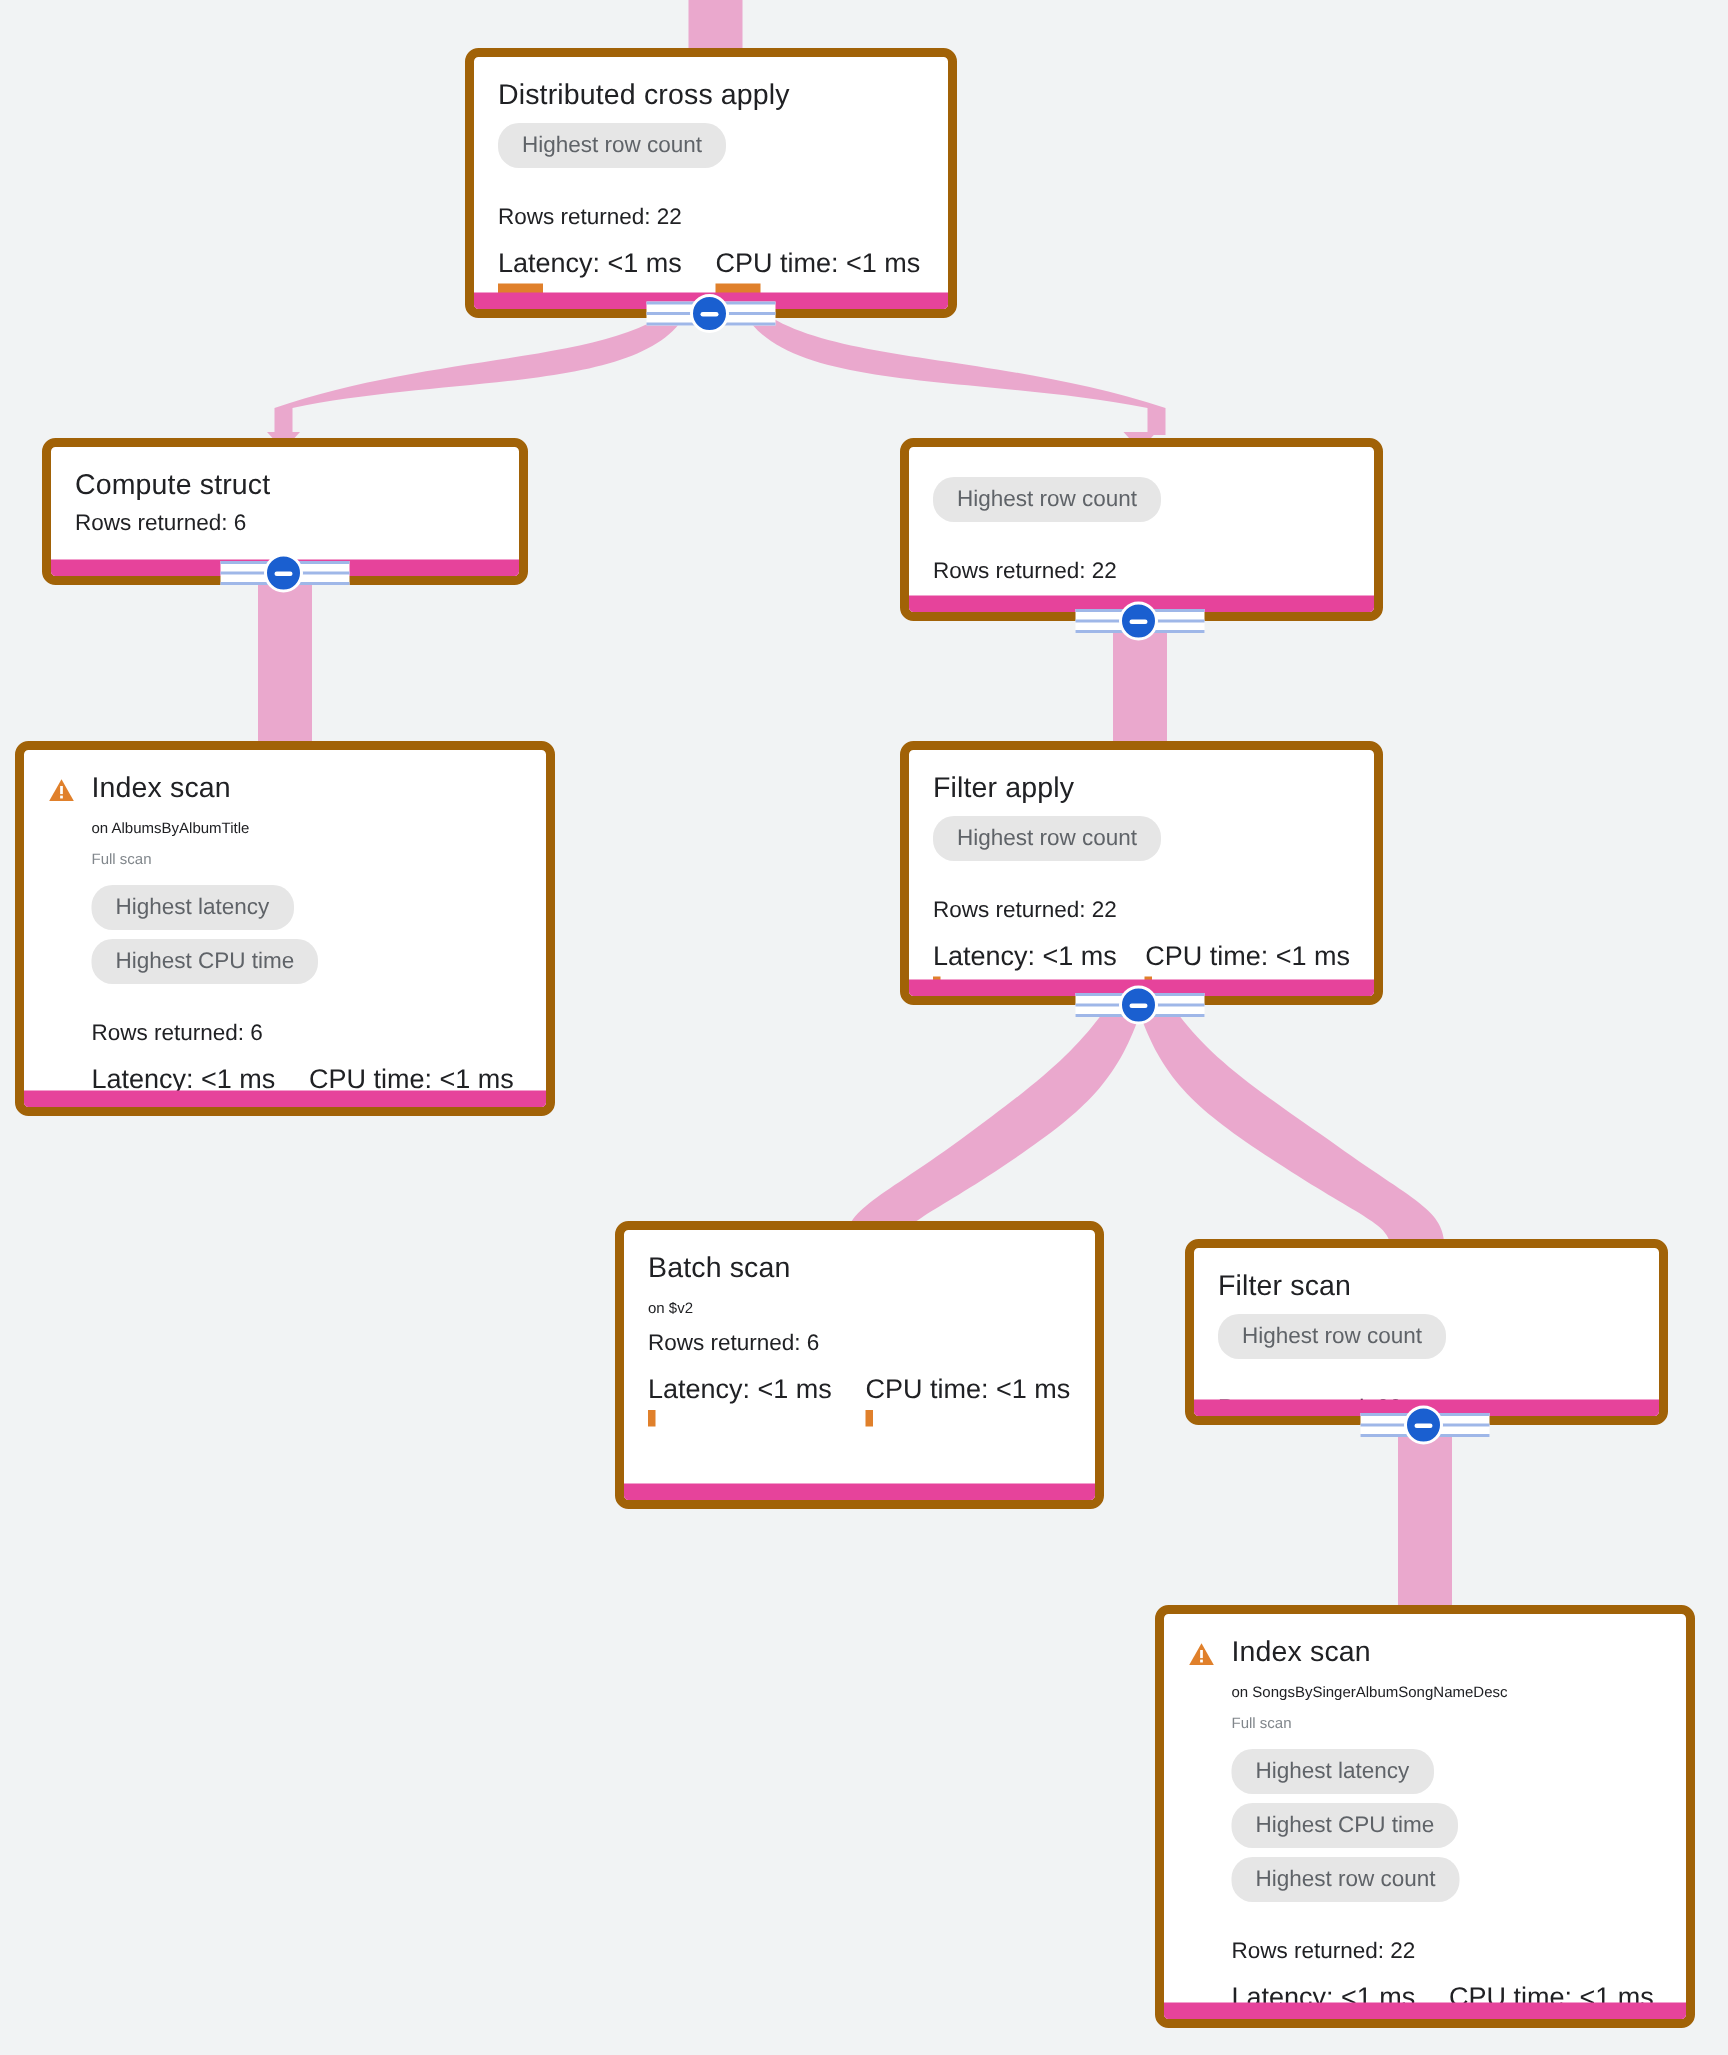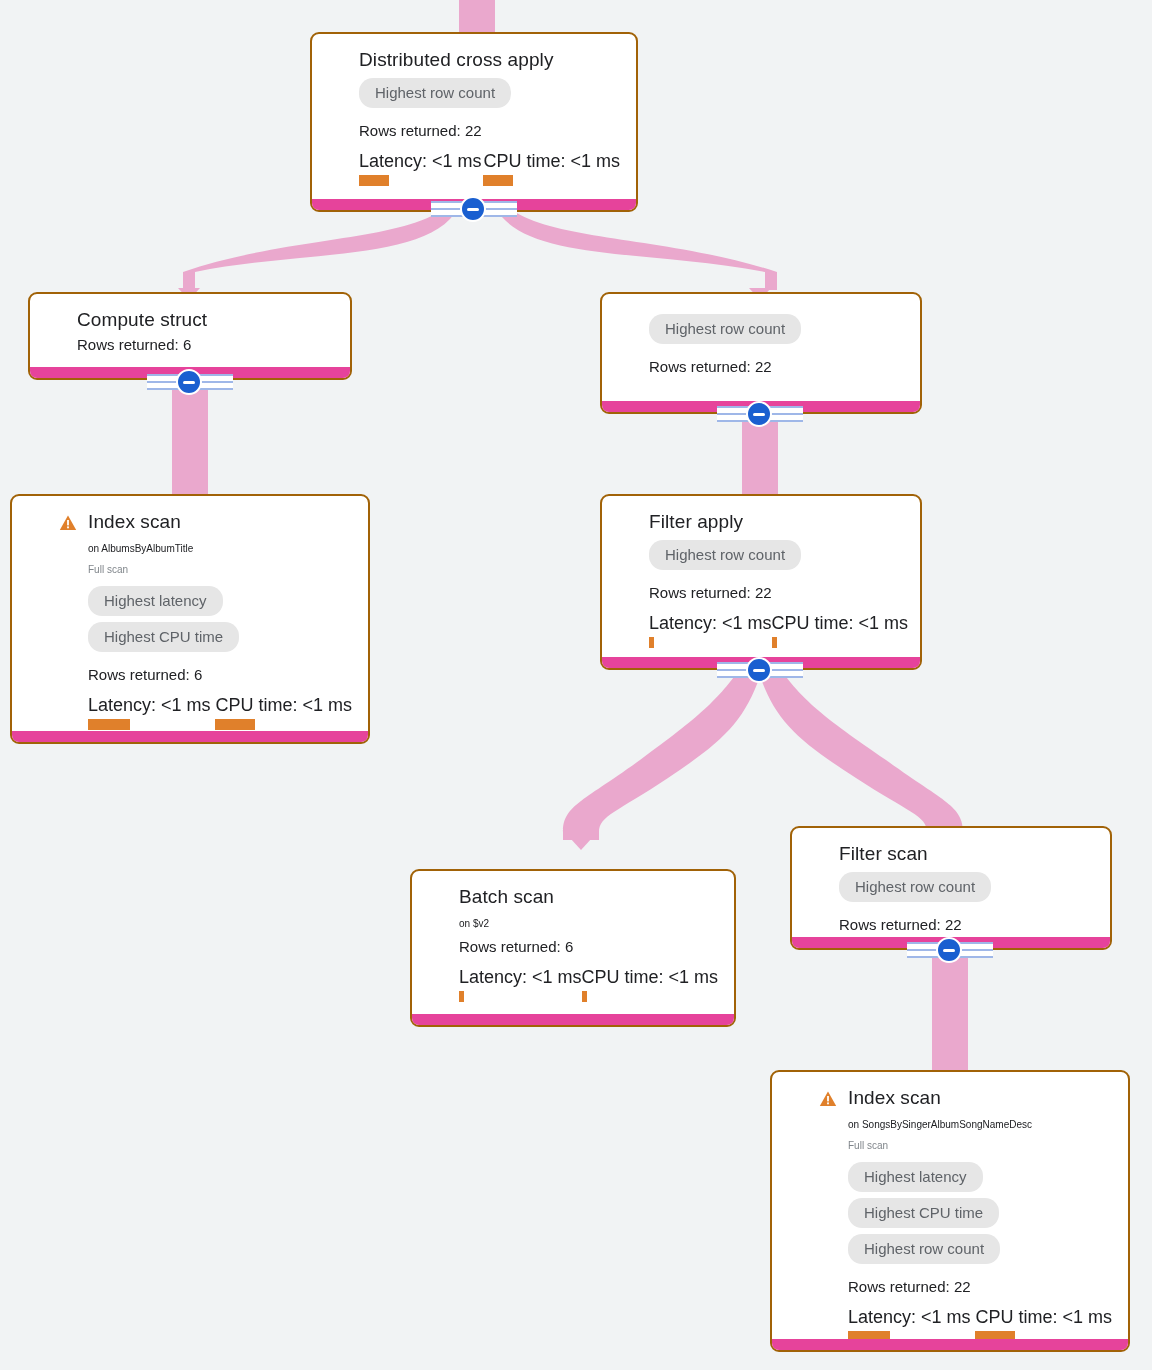--- a/index.html
+++ b/index.html
@@ -32,24 +32,23 @@
     top: 0;
     width: 1152px;
     height: 1370px;
   }
 
   
   .node {
     position: absolute;
     box-sizing: border-box;
     background: #ffffff;
-    border: 2px solid #a16207;
+    border: 6px solid #a16207;
     border-radius: 9px;
     overflow: hidden;
-    padding-left: 31px;
   }
   .node-body {
     padding: 14px 16px 14px 16px;
   }
   .node-accent {
     position: absolute;
     left: 0;
     right: 0;
     bottom: 0;
     height: 11px;
@@ -96,21 +95,21 @@
     border-radius: 14px;
     margin-top: 6px;
   }
   .badge-wrap {
     display: block;
   }
   .rows-line {
     font-size: 15px;
     line-height: 21px;
     color: #202124;
-    margin-top: 12px;
+    margin-top: 22px;
   }
   .metrics {
     display: flex;
     margin-top: 10px;
   }
   .metric {
     display: flex;
     flex-direction: column;
   }
   .metric-label {
@@ -233,21 +232,21 @@
           </div>
         </div>
       </div>
       <div class="node-accent"></div>
     </div>
     <div class="toggle" style="left:474px; top:209px;">
       <div class="rails"></div>
       <div class="knob"></div>
     </div>
 
-    <div class="node" style="left:28px; top:292px; width:324px; height:88px;">
+    <div class="node" style="left:28px; top:292px; width:324px; height:98px;">
       <div class="node-body">
         <div class="title-row">
           <div class="node-title">Compute struct</div>
         </div>
         <div class="rows-line" style="margin-top:2px;">Rows returned: 6</div>
       </div>
       <div class="node-accent"></div>
     </div>
     <div class="toggle" style="left:190px; top:382px;">
       <div class="rails"></div>
@@ -323,21 +322,21 @@
           </div>
         </div>
       </div>
       <div class="node-accent"></div>
     </div>
     <div class="toggle" style="left:760px; top:670px;">
       <div class="rails"></div>
       <div class="knob"></div>
     </div>
 
-    <div class="node" style="left:410px; top:869px; width:326px; height:158px;">
+    <div class="node" style="left:410px; top:814px; width:326px; height:192px;">
       <div class="node-body">
         <div class="title-row">
           <div class="node-title">Batch scan</div>
         </div>
         <div class="sub-line">on $v2</div>
         <div class="rows-line" style="margin-top:2px;">Rows returned: 6</div>
         <div class="metrics">
           <div class="metric" style="width:145px;">
             <span class="metric-label">Latency: &lt;1 ms</span>
             <span class="metric-bar" style="width:5px;"></span>

